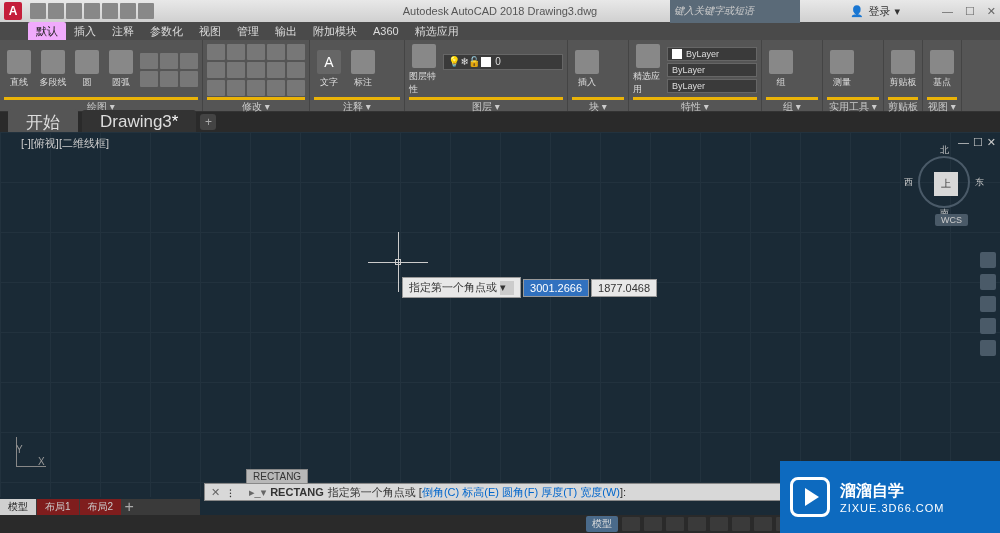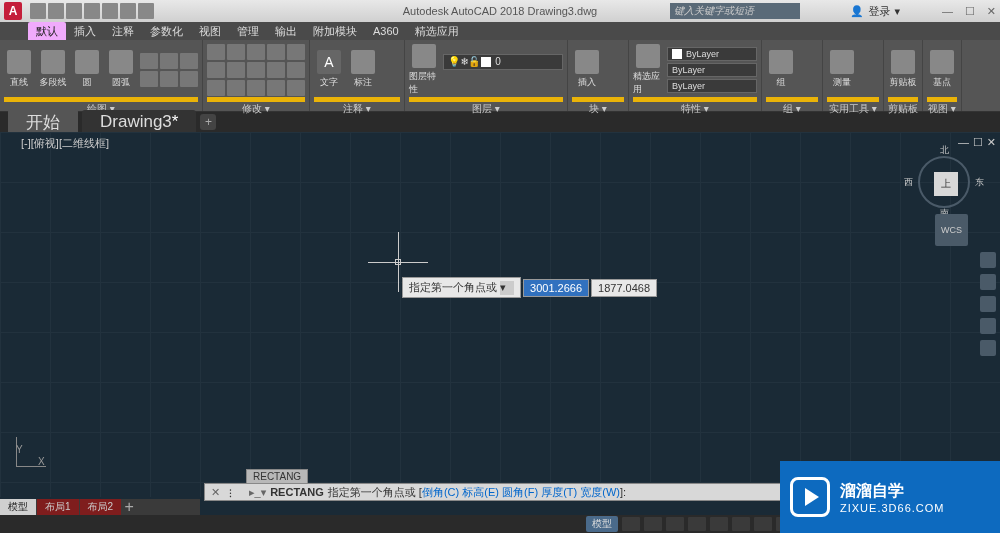--- a/index.html
+++ b/index.html
@@ -4,35 +4,35 @@
 <style>
 * { margin: 0; padding: 0; box-sizing: border-box; font-family: "Microsoft YaHei", Arial, sans-serif; }
 body { width: 1000px; height: 533px; background: #1a2a36; overflow: hidden; position: relative; }
 
 
 .titlebar { height: 22px; background: linear-gradient(#e8e8e8, #d0d0d0); display: flex; align-items: center; font-size: 11px; color: #333; position: relative; }
 .titlebar .logo { width: 18px; height: 18px; margin: 0 4px; background: #c41e3a; border-radius: 2px; display: flex; align-items: center; justify-content: center; color: white; font-weight: bold; font-size: 12px; }
 .titlebar .qat { display: flex; gap: 2px; margin-left: 4px; }
 .titlebar .qat-icon { width: 16px; height: 16px; background: #888; border-radius: 1px; }
 .titlebar .app-title { position: absolute; left: 50%; transform: translateX(-50%); color: #555; }
-.titlebar .search-box { position: absolute; right: 200px; width: 130px; height: 16px; background: #5a6a78; font-size: 10px; color: #ccc; padding: 8px 4px; font-style: italic; display: flex; align-items: center; }
+.titlebar .search-box { position: absolute; right: 200px; width: 130px; height: 24px; background: #5a6a78; font-size: 10px; color: #ccc; padding: 8px 4px; font-style: italic; display: flex; align-items: center; }
 .titlebar .user-area { position: absolute; right: 100px; display: flex; align-items: center; gap: 4px; font-size: 11px; }
 .titlebar .window-controls { position: absolute; right: 4px; display: flex; gap: 12px; color: #666; }
 .titlebar .window-controls span { cursor: pointer; }
 
 
 .menubar { height: 18px; background: #4a4a4a; display: flex; align-items: center; padding-left: 28px; gap: 0; }
 .menubar .menu-item { padding: 0 8px; font-size: 11px; color: #ddd; cursor: pointer; height: 100%; display: flex; align-items: center; }
 .menubar .menu-item.active { background: #f0abfc; color: #222; border-radius: 2px 2px 0 0; }
 
 
 .ribbon { height: 72px; background: #555; display: flex; border-bottom: 1px solid #333; }
 .ribbon-panel { border-right: 1px solid #444; display: flex; flex-direction: column; padding: 2px 4px 0; }
 .ribbon-panel .panel-body { flex: 1; display: flex; gap: 4px; align-items: center; }
-.ribbon-panel .panel-label { height: 14px; font-size: 10px; color: #ccc; text-align: center; border-top: 5px solid #eab308; }
+.ribbon-panel .panel-label { height: 14px; font-size: 10px; color: #ccc; text-align: center; border-top: 3px solid #eab308; }
 .ribbon-btn-large { width: 30px; display: flex; flex-direction: column; align-items: center; gap: 2px; cursor: pointer; }
 .ribbon-btn-large .bicon { width: 24px; height: 24px; background: #888; border-radius: 2px; }
 .ribbon-btn-large .blabel { font-size: 9px; color: #ddd; }
 .ribbon-grid { display: grid; grid-template-columns: repeat(3, 18px); grid-auto-rows: 16px; gap: 2px; }
 .ribbon-grid .gicon { background: #777; border-radius: 1px; cursor: pointer; }
 .ribbon-col { display: flex; flex-direction: column; gap: 2px; }
 .layer-select { width: 120px; height: 16px; background: #3a3a3a; color: #ddd; font-size: 10px; display: flex; align-items: center; padding: 0 4px; border: 1px solid #666; }
 .layer-swatch { width: 10px; height: 10px; background: #fff; margin-right: 4px; }
 .prop-select { width: 90px; height: 14px; background: #3a3a3a; color: #ddd; font-size: 9px; display: flex; align-items: center; padding: 0 4px; border: 1px solid #666; }
 
@@ -68,21 +68,21 @@
 
 
 .viewcube { position: absolute; right: 30px; top: 24px; width: 52px; height: 52px; }
 .viewcube .ring { width: 52px; height: 52px; border: 2px solid #4a5a68; border-radius: 50%; position: relative; }
 .viewcube .cubeface { position: absolute; top: 14px; left: 14px; width: 24px; height: 24px; background: #d8d8d8; display: flex; align-items: center; justify-content: center; font-size: 10px; color: #333; }
 .viewcube .dir { position: absolute; font-size: 9px; color: #ccc; }
 .viewcube .dir.n { top: -12px; left: 22px; }
 .viewcube .dir.s { bottom: -12px; left: 22px; }
 .viewcube .dir.e { right: -14px; top: 20px; }
 .viewcube .dir.w { left: -14px; top: 20px; }
-.wcs-badge { position: absolute; right: 32px; top: 82px; background: #4a5a68; color: #ccc; font-size: 9px; padding: 11px 6px; border-radius: 2px; }
+.wcs-badge { position: absolute; right: 32px; top: 82px; background: #4a5a68; color: #ccc; font-size: 9px; padding: 1px 6px; border-radius: 2px; }
 
 
 .navbar { position: absolute; right: 2px; top: 120px; width: 20px; display: flex; flex-direction: column; gap: 6px; align-items: center; }
 .navbar .navicon { width: 16px; height: 16px; background: #4a5a68; border-radius: 2px; cursor: pointer; }
 
 
 .cmdarea { position: absolute; bottom: 18px; left: 204px; right: 120px; height: 32px; }
 .cmdlabel { position: absolute; top: -14px; left: 42px; background: #b8b8b8; color: #333; font-size: 10px; padding: 1px 6px; border: 1px solid #888; }
 .cmdline { height: 18px; background: #d8d8d8; display: flex; align-items: center; font-size: 11px; color: #333; padding: 0 6px; border: 1px solid #888; }
 .cmdline .cmd-close { width: 14px; color: #666; cursor: pointer; }

